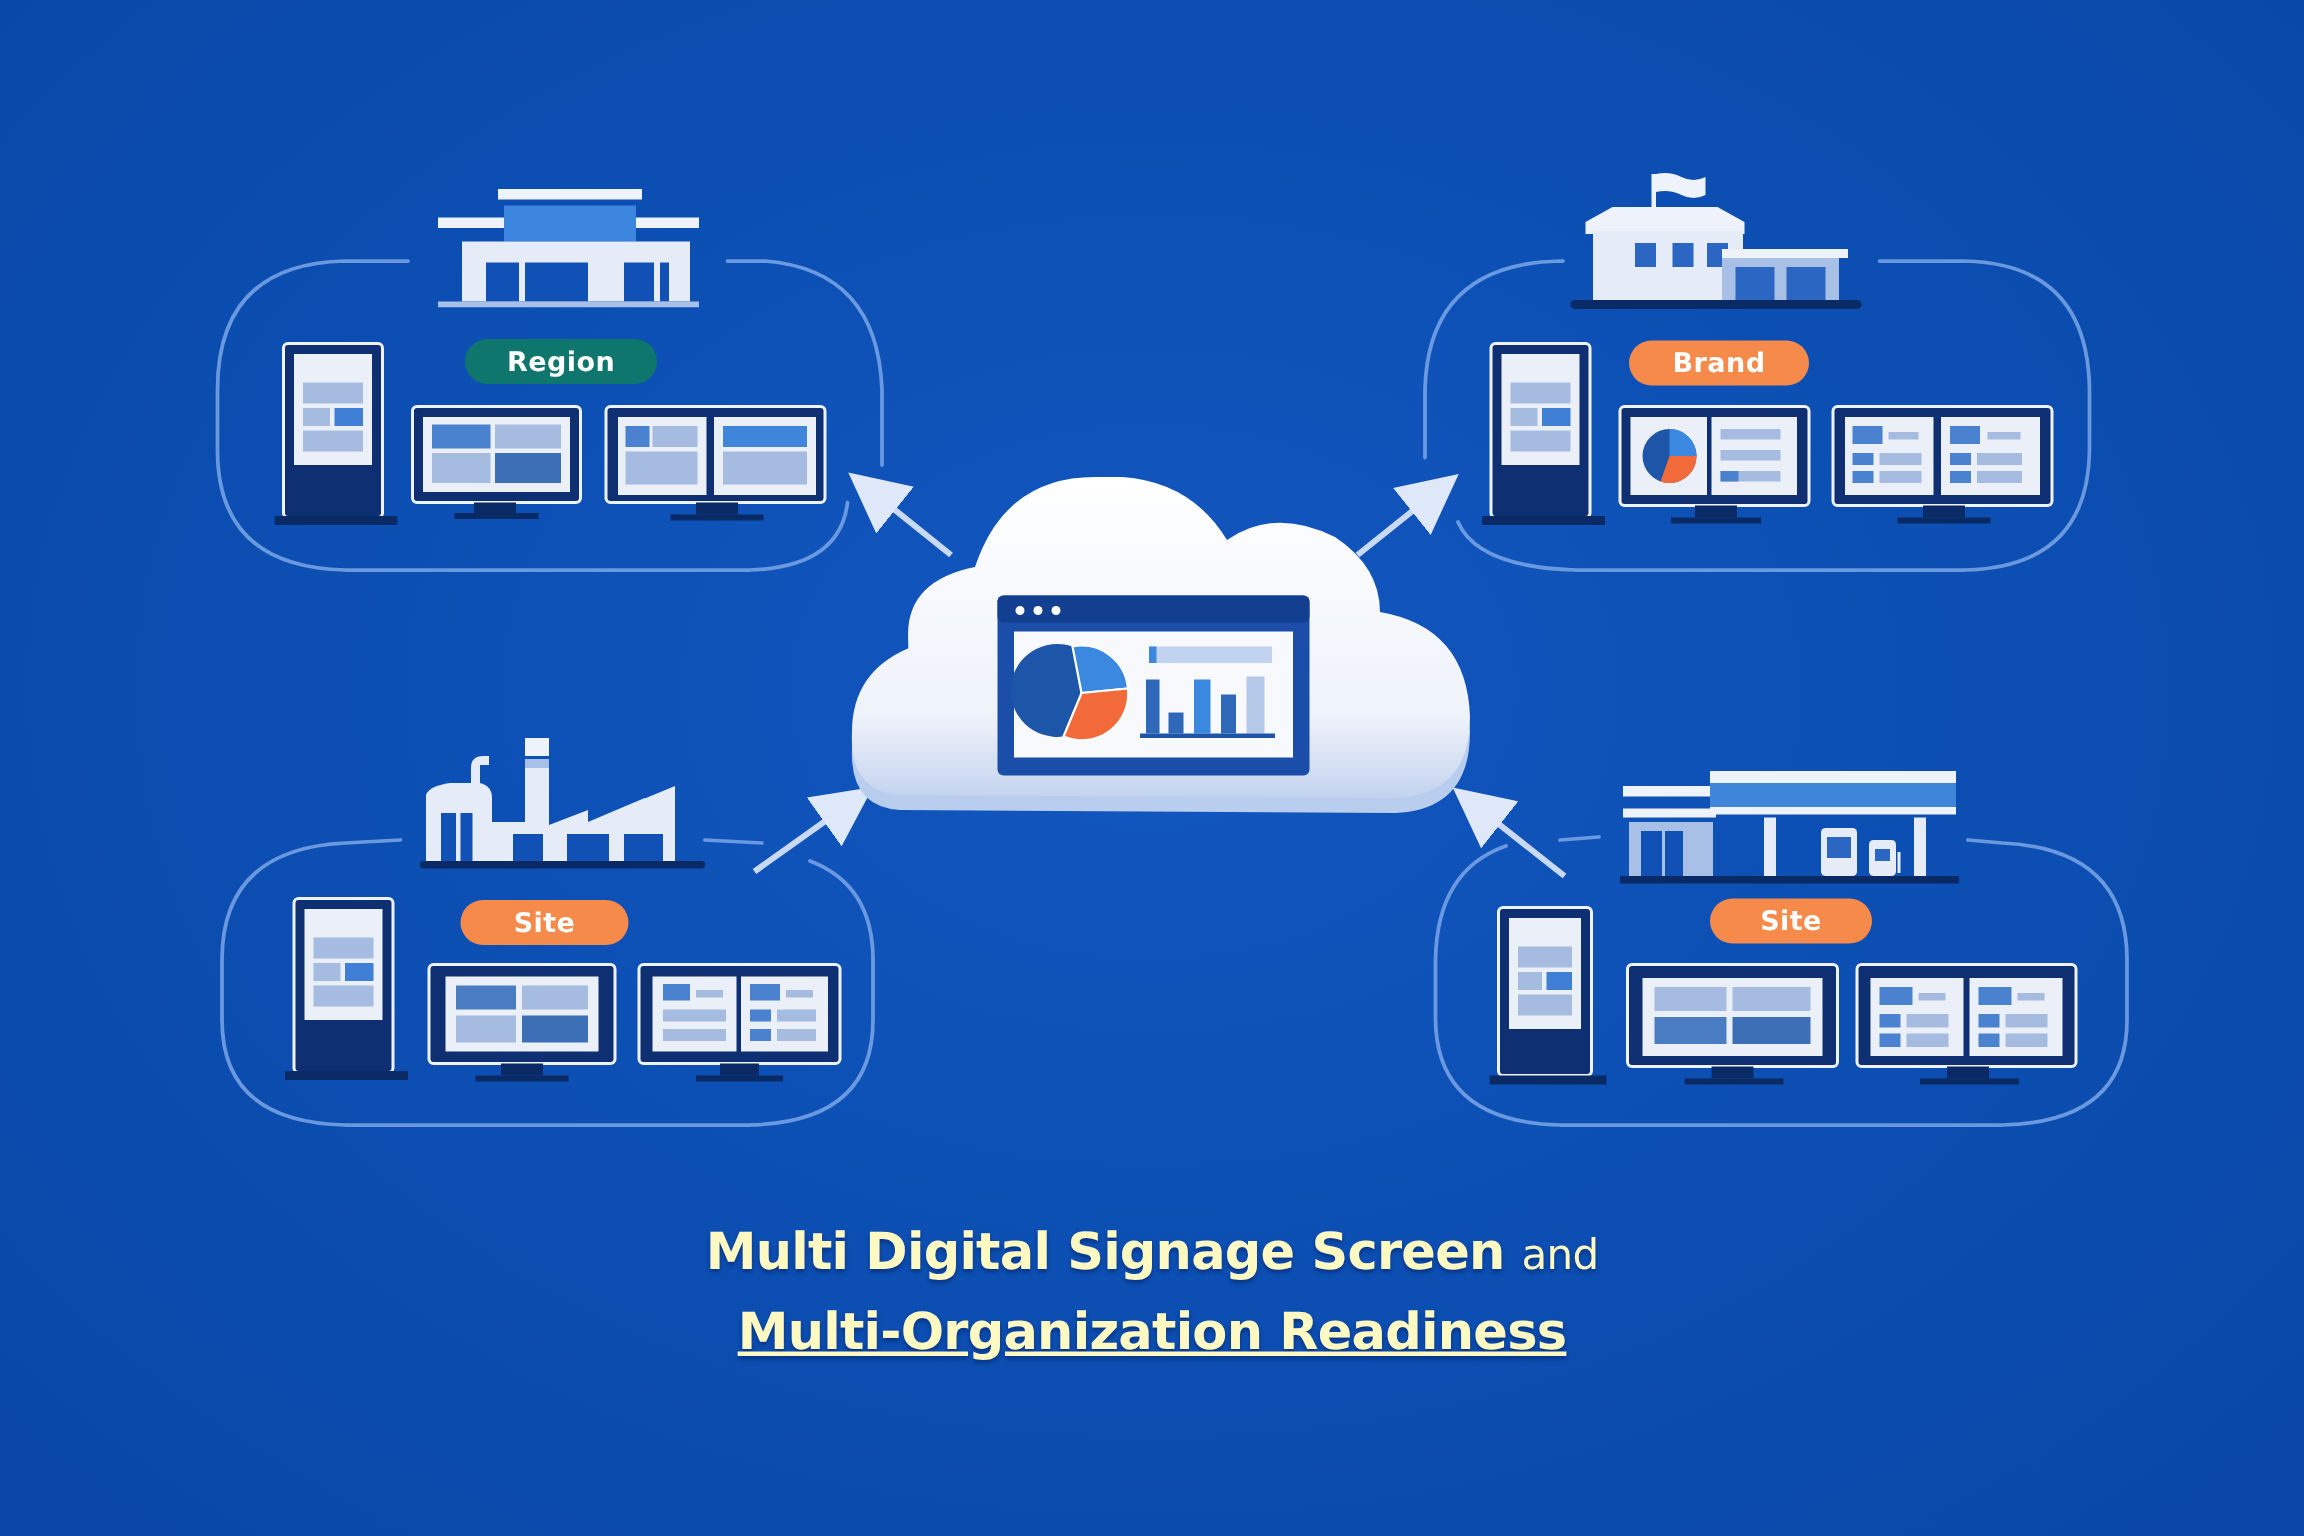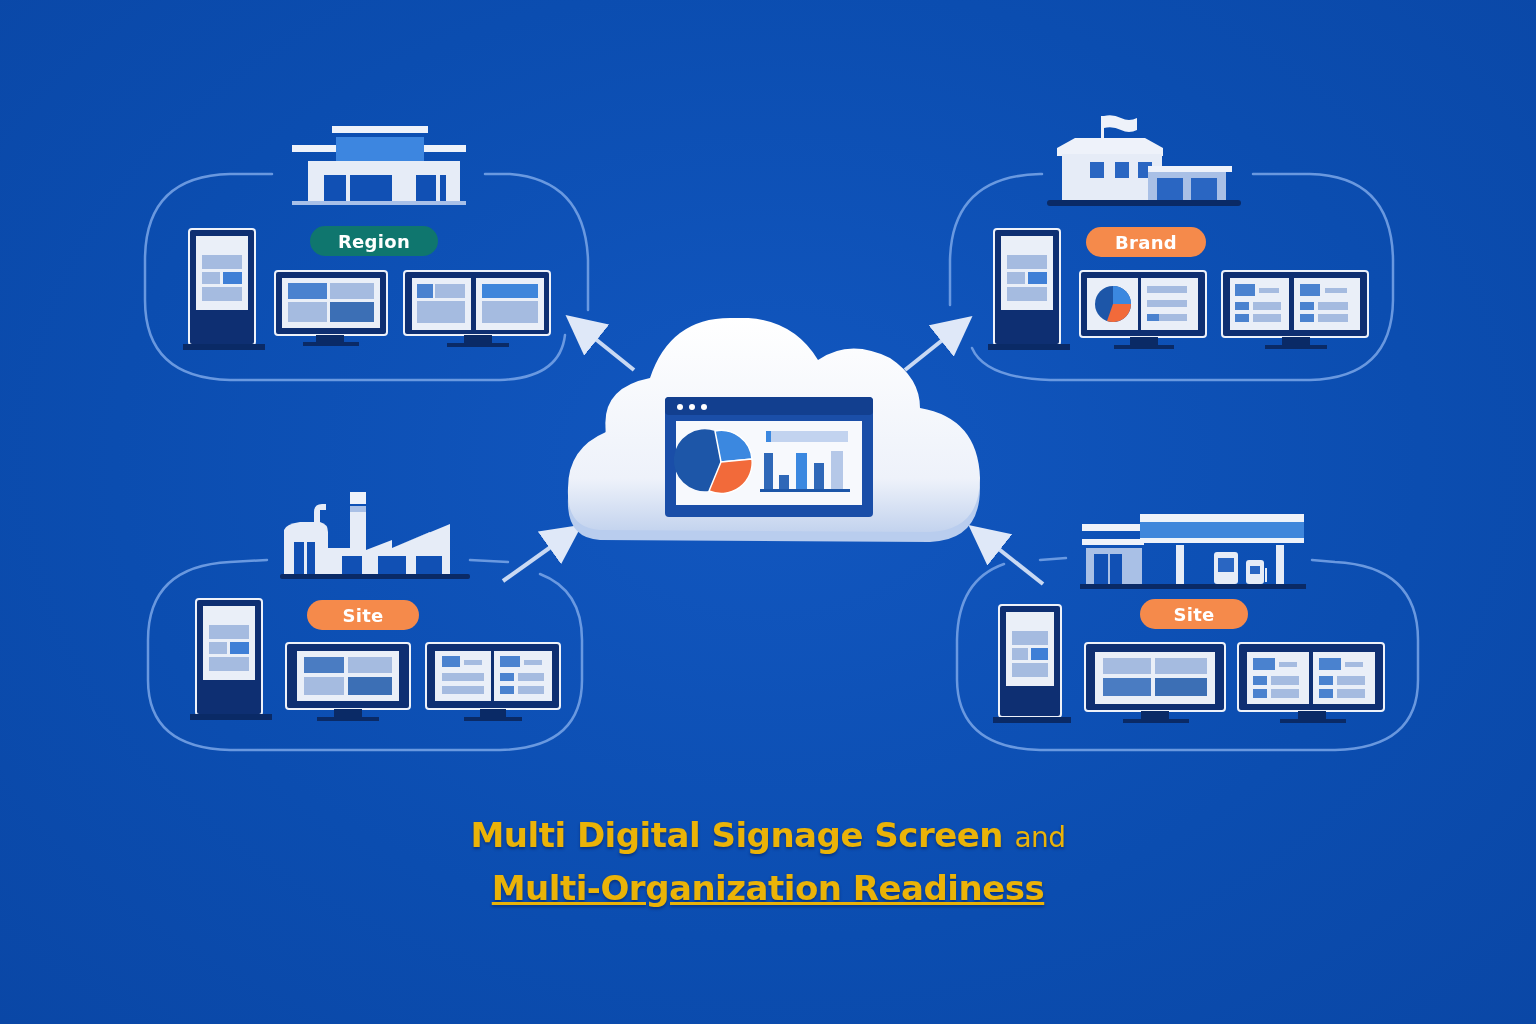--- a/index.html
+++ b/index.html
@@ -1,20 +1,20 @@
 <!DOCTYPE html>
 <html><head>
 <meta charset="utf-8">
 <style>
   html,body{margin:0;padding:0;}
   body{width:1536px;height:1024px;overflow:hidden;background:#0c4fb3;font-family:"DejaVu Sans","Liberation Sans",sans-serif;position:relative;}
   .bg{position:absolute;inset:0;background:radial-gradient(ellipse at 50% 45%,#1257c0 0%,#0b4db0 60%,#0a47a6 100%);}
   .abs{position:absolute;}
   .pill{position:absolute;height:30px;border-radius:15px;color:#fff;font-weight:bold;font-size:18px;display:flex;align-items:center;justify-content:center;letter-spacing:0.3px;}
-  .title{position:absolute;left:0;width:1536px;text-align:center;color:#eab308;font-family:"DejaVu Sans","Liberation Sans",sans-serif;text-shadow:0 2px 3px rgba(0,20,70,0.45);}
+  .title{position:absolute;left:0;width:1536px;text-align:center;color:#fef9c3;font-family:"DejaVu Sans","Liberation Sans",sans-serif;text-shadow:0 2px 3px rgba(0,20,70,0.45);}
   .t1{top:815px;font-size:34px;font-weight:bold;letter-spacing:-0.5px;}
   .t1 .small{font-size:28px;font-weight:normal;}
   .t2{top:868px;font-size:34px;font-weight:bold;letter-spacing:-0.5px;text-decoration:underline;}
 </style>
 </head>
 <body>
 
 <div class="bg"></div>
 
 <svg class="abs" style="left:0;top:0" width="1536" height="1024">

